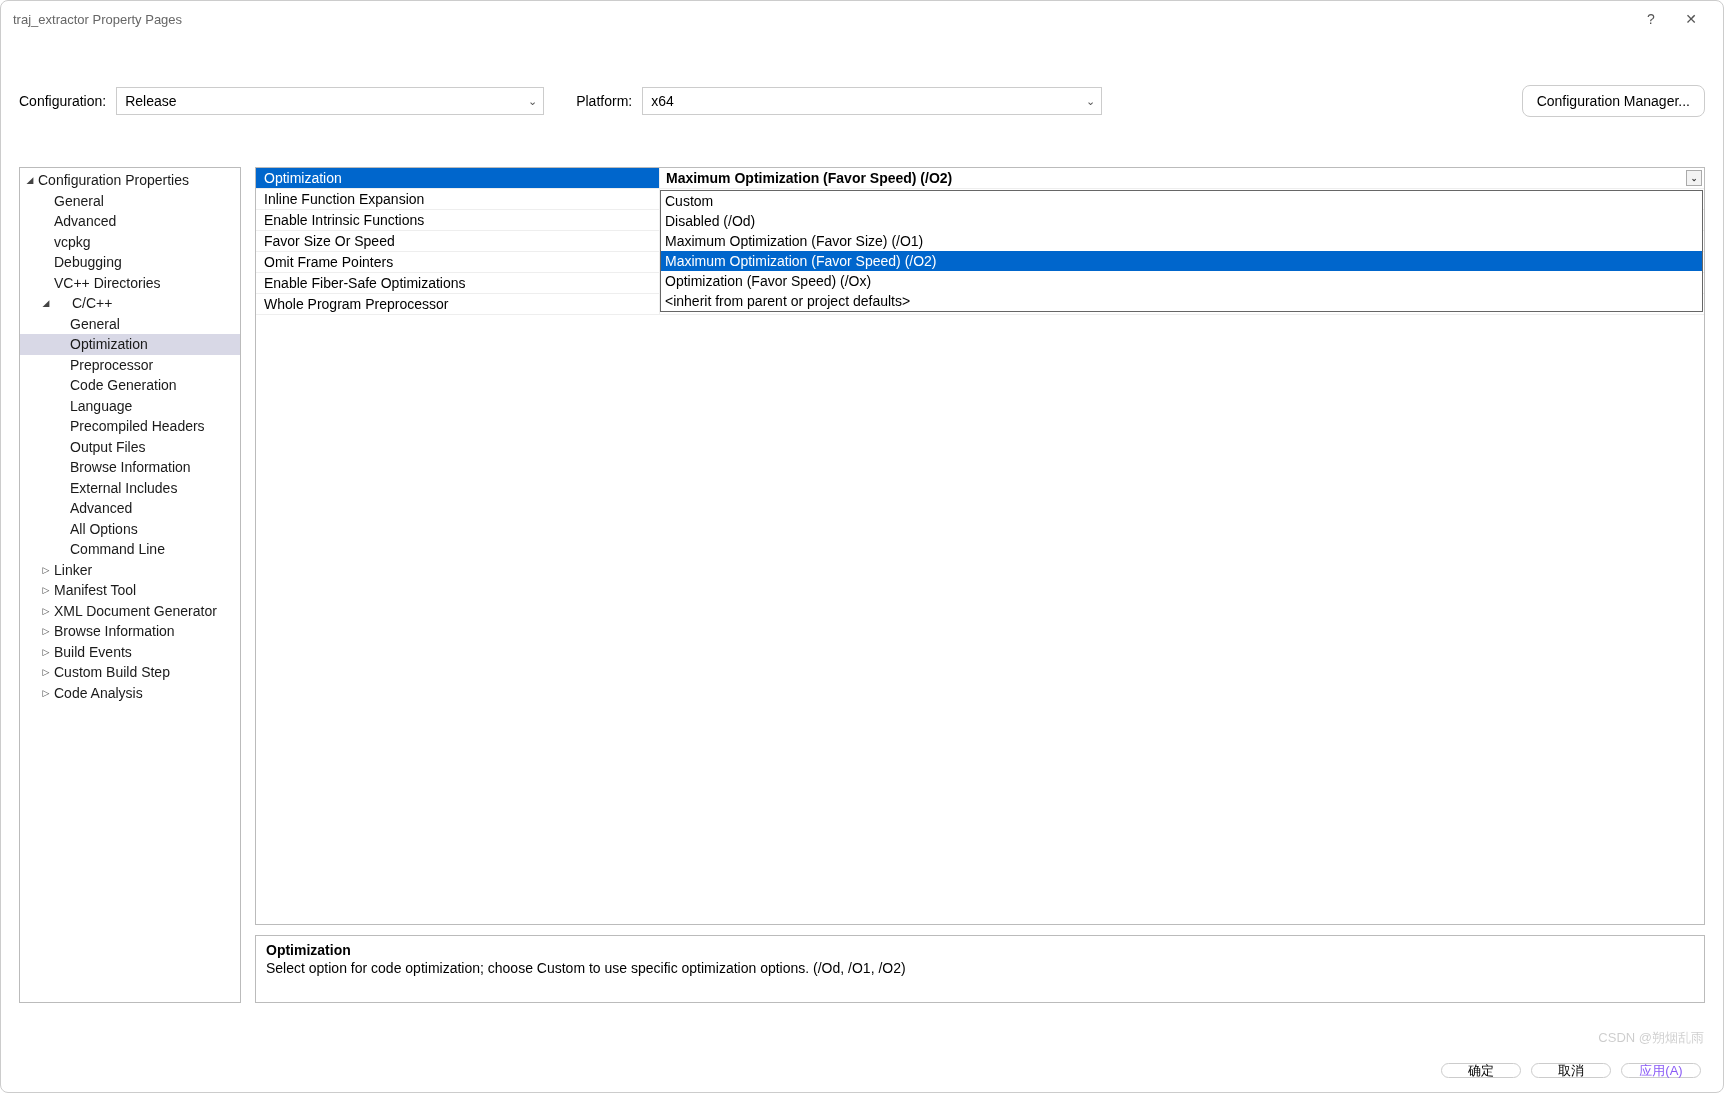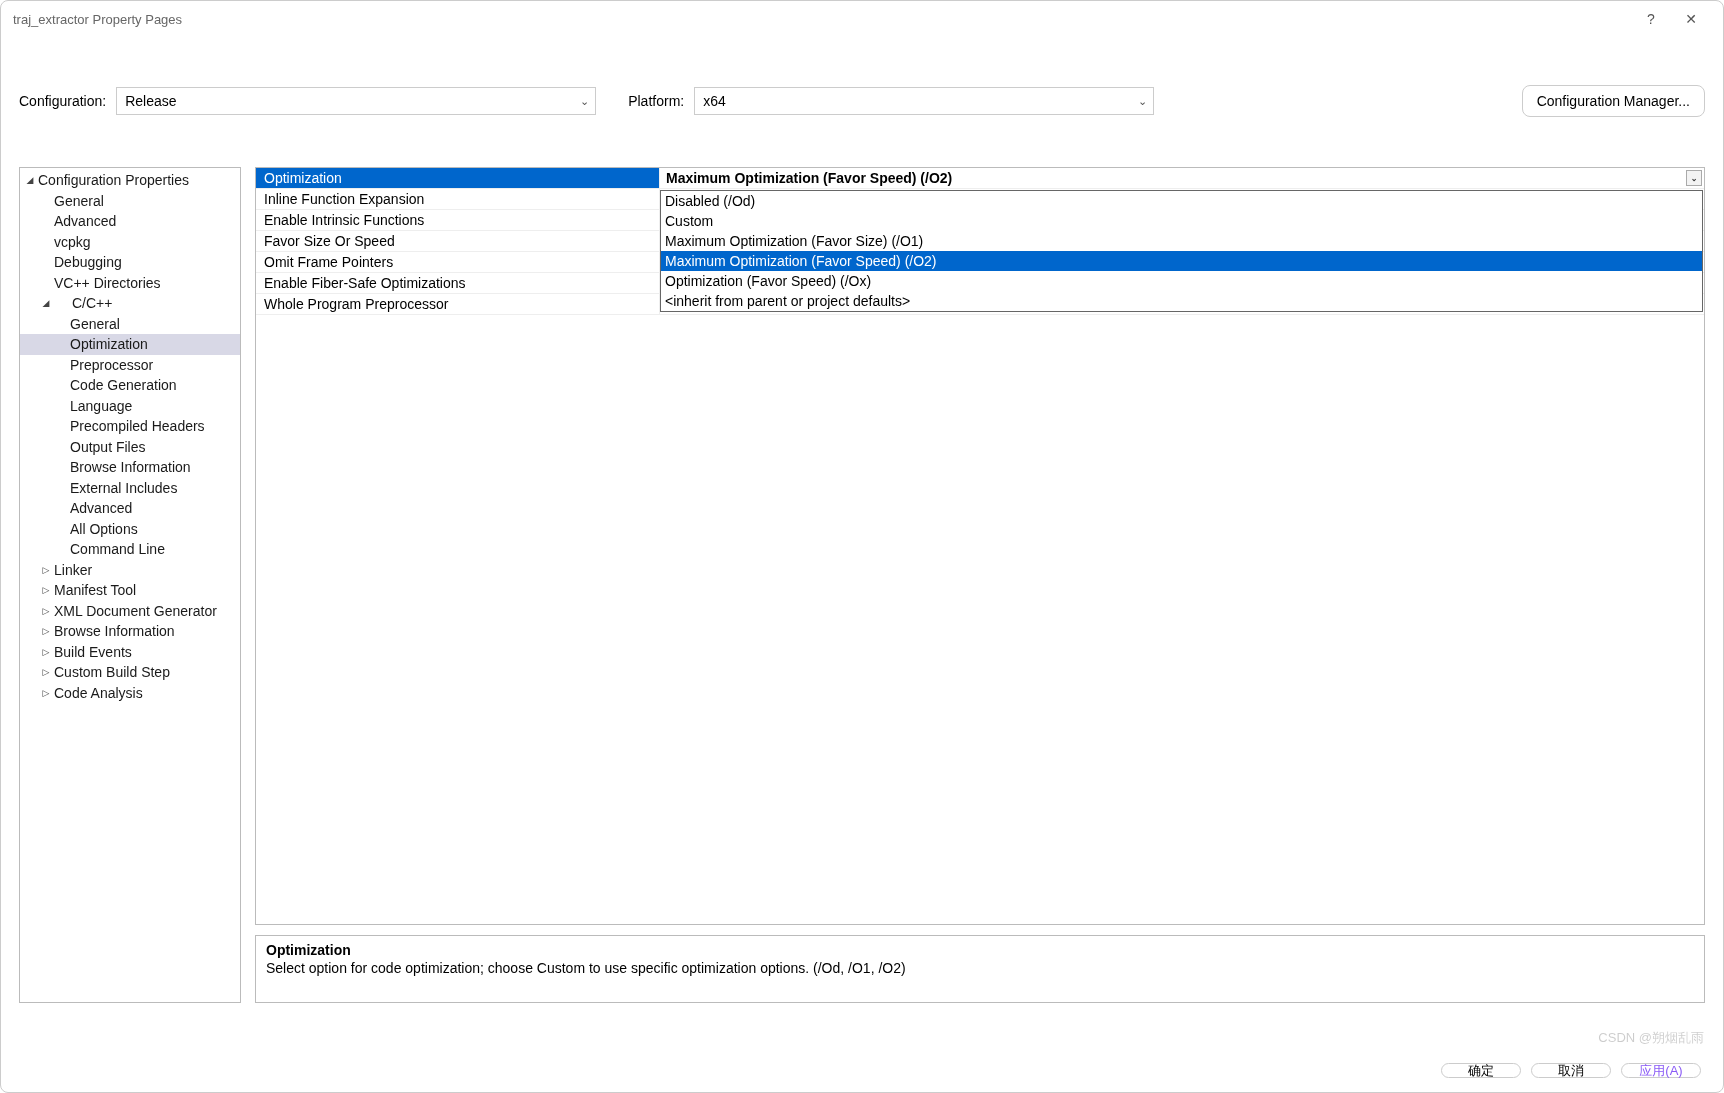--- a/index.html
+++ b/index.html
@@ -211,21 +211,21 @@
 
   <div class="titlebar">
     <span>traj_extractor Property Pages</span>
     <span class="spacer"></span>
     <span class="ctrl">?</span>
     <span class="ctrl">✕</span>
   </div>
 
   <div class="toprow">
     <label>Configuration:</label>
-    <div class="combo" style="width:480px">
+    <div class="combo" style="width:428px">
       <span>Release</span>
       <span class="chev">⌄</span>
     </div>
     <div style="width:12px"></div>
     <label>Platform:</label>
     <div class="combo" style="width:460px">
       <span>x64</span>
       <span class="chev">⌄</span>
     </div>
     <div style="flex:1"></div>
@@ -383,22 +383,22 @@
               </div>
             </div>
             <div class="grid-row">
               <div class="gcell-l">Whole Program Preprocessor</div>
               <div class="gcell-r">
                 <span></span>
               </div>
             </div>
           </div>
         <div class="dropdown" id="dropdown">
+            <div class="dd-item">Custom</div>
             <div class="dd-item">Disabled (/Od)</div>
-            <div class="dd-item">Custom</div>
             <div class="dd-item">Maximum Optimization (Favor Size) (/O1)</div>
             <div class="dd-item hl">Maximum Optimization (Favor Speed) (/O2)</div>
             <div class="dd-item">Optimization (Favor Speed) (/Ox)</div>
             <div class="dd-item">&lt;inherit from parent or project defaults&gt;</div>
           </div>
       </div>
       <div class="descbox">
         <div class="t">Optimization</div>
         <div>Select option for code optimization; choose Custom to use specific optimization options.     (/Od, /O1, /O2)</div>
       </div>

